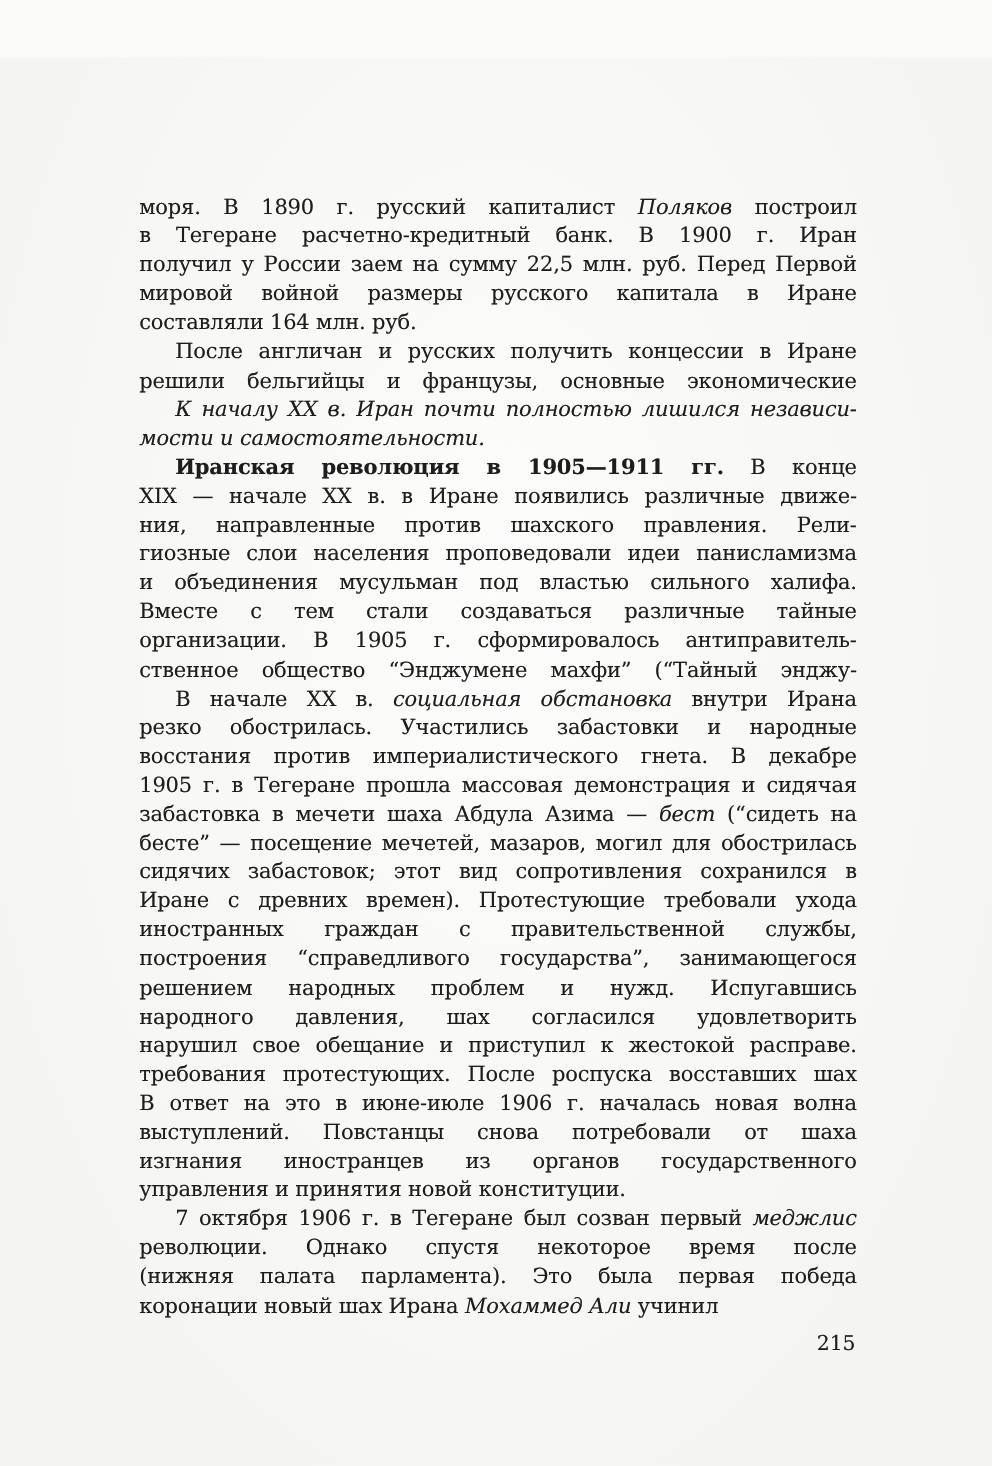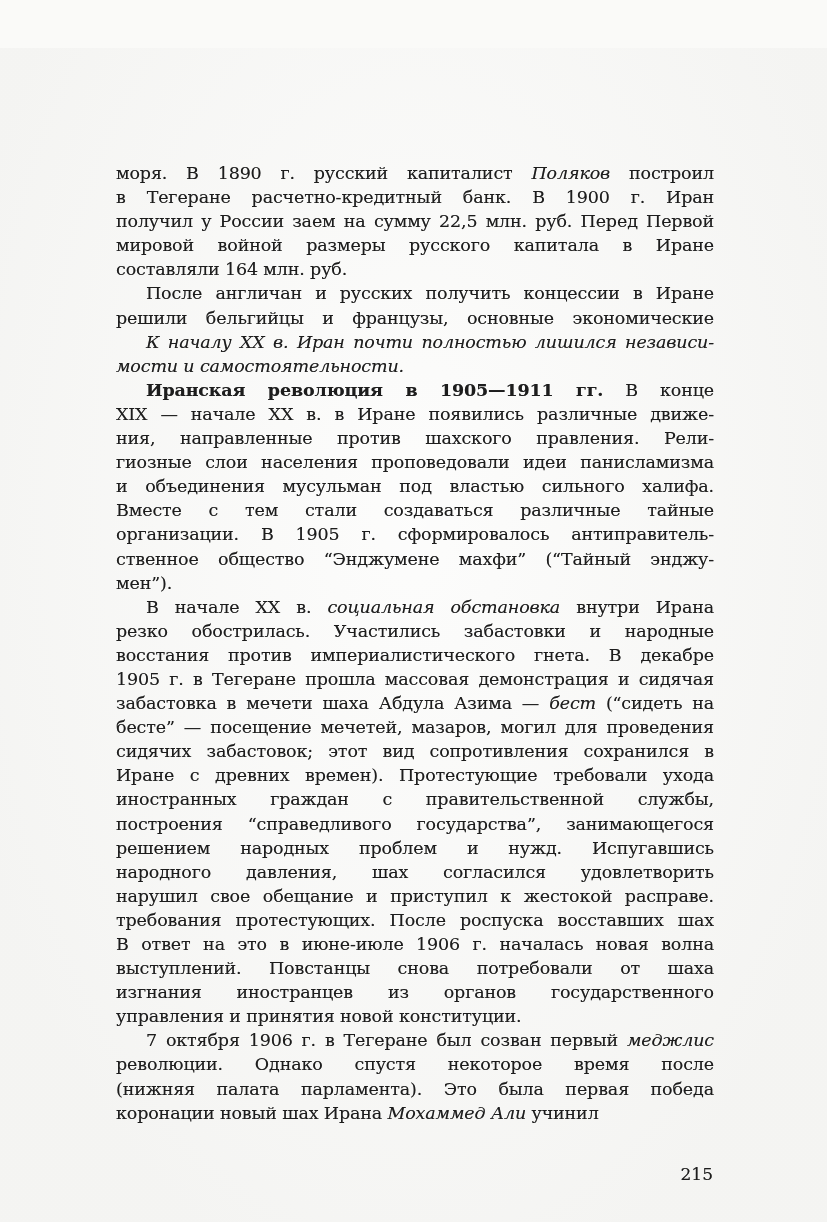--- a/index.html
+++ b/index.html
@@ -45,21 +45,21 @@
   }
   .line.indent {
     text-indent: 30px;
   }
   .s-r { font-style: normal; font-weight: normal; }
   .s-i { font-style: italic; }
   .s-b { font-weight: bold; }
   .page-number {
     position: absolute;
     right: 114px;
-    top: 1114px;
+    top: 1060px;
     color: #1d1d1d;
     font-size: 17px;
     line-height: 24px;
     text-shadow: 0 0 0.5px rgba(20,20,20,0.45);
   }
 </style>
 </head>
 <body>
 
 <div class="scan-page">
@@ -81,29 +81,28 @@
       </div>
       <div class="para">
         <div class="line indent"><span class="s-b">Иранская революция в 1905—1911 гг.</span><span class="s-r"> В конце</span></div>
         <div class="line"><span class="s-r">XIX — начале XX в. в Иране появились различные движе-</span></div>
         <div class="line"><span class="s-r">ния, направленные против шахского правления. Рели-</span></div>
         <div class="line"><span class="s-r">гиозные слои населения проповедовали идеи панисламизма</span></div>
         <div class="line"><span class="s-r">и объединения мусульман под властью сильного халифа.</span></div>
         <div class="line"><span class="s-r">Вместе с тем стали создаваться различные тайные</span></div>
         <div class="line"><span class="s-r">организации. В 1905 г. сформировалось антиправитель-</span></div>
         <div class="line"><span class="s-r">ственное общество “Энджумене махфи” (“Тайный энджу-</span></div>
-        <div class="line last"><span class="s-r">мен”).</span></div>
       </div>
       <div class="para">
         <div class="line indent"><span class="s-r">В начале XX в. </span><span class="s-i">социальная обстановка</span><span class="s-r">  внутри Ирана</span></div>
         <div class="line"><span class="s-r">резко обострилась. Участились забастовки и народные</span></div>
         <div class="line"><span class="s-r">восстания против империалистического гнета. В декабре</span></div>
         <div class="line"><span class="s-r">1905 г. в Тегеране прошла массовая демонстрация и сидячая</span></div>
         <div class="line"><span class="s-r">забастовка в мечети шаха Абдула Азима — </span><span class="s-i">бест</span><span class="s-r"> (“сидеть на</span></div>
-        <div class="line"><span class="s-r">бесте” — посещение мечетей, мазаров, могил для проведения</span></div>
+        <div class="line"><span class="s-r">бесте” — посещение мечетей, мазаров, могил для обострилась</span></div>
         <div class="line"><span class="s-r">сидячих забастовок; этот вид сопротивления сохранился в</span></div>
         <div class="line"><span class="s-r">Иране с древних времен). Протестующие требовали ухода</span></div>
         <div class="line"><span class="s-r">иностранных граждан с правительственной службы,</span></div>
         <div class="line"><span class="s-r">построения “справедливого государства”, занимающегося</span></div>
         <div class="line"><span class="s-r">решением народных проблем и нужд. Испугавшись</span></div>
         <div class="line"><span class="s-r">народного давления, шах согласился удовлетворить</span></div>
         <div class="line"><span class="s-r">нарушил свое обещание и приступил к жестокой расправе.</span></div>
         <div class="line"><span class="s-r">требования протестующих. После роспуска восставших шах</span></div>
         <div class="line"><span class="s-r">В ответ на это в июне-июле 1906 г. началась новая волна</span></div>
         <div class="line"><span class="s-r">выступлений. Повстанцы снова потребовали от шаха</span></div>

